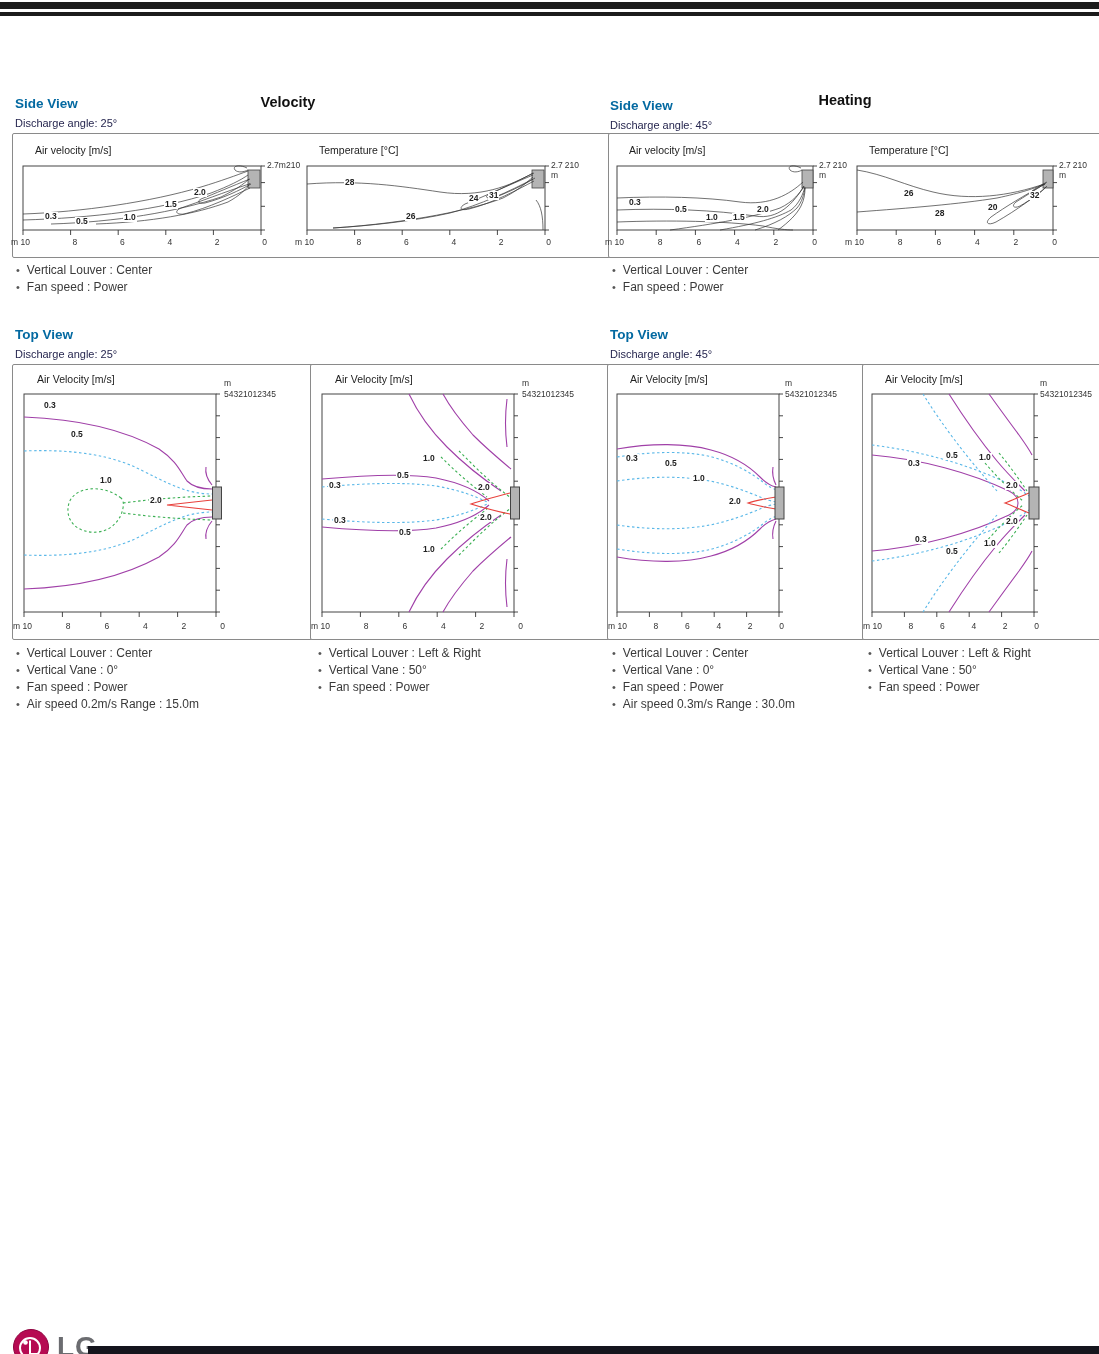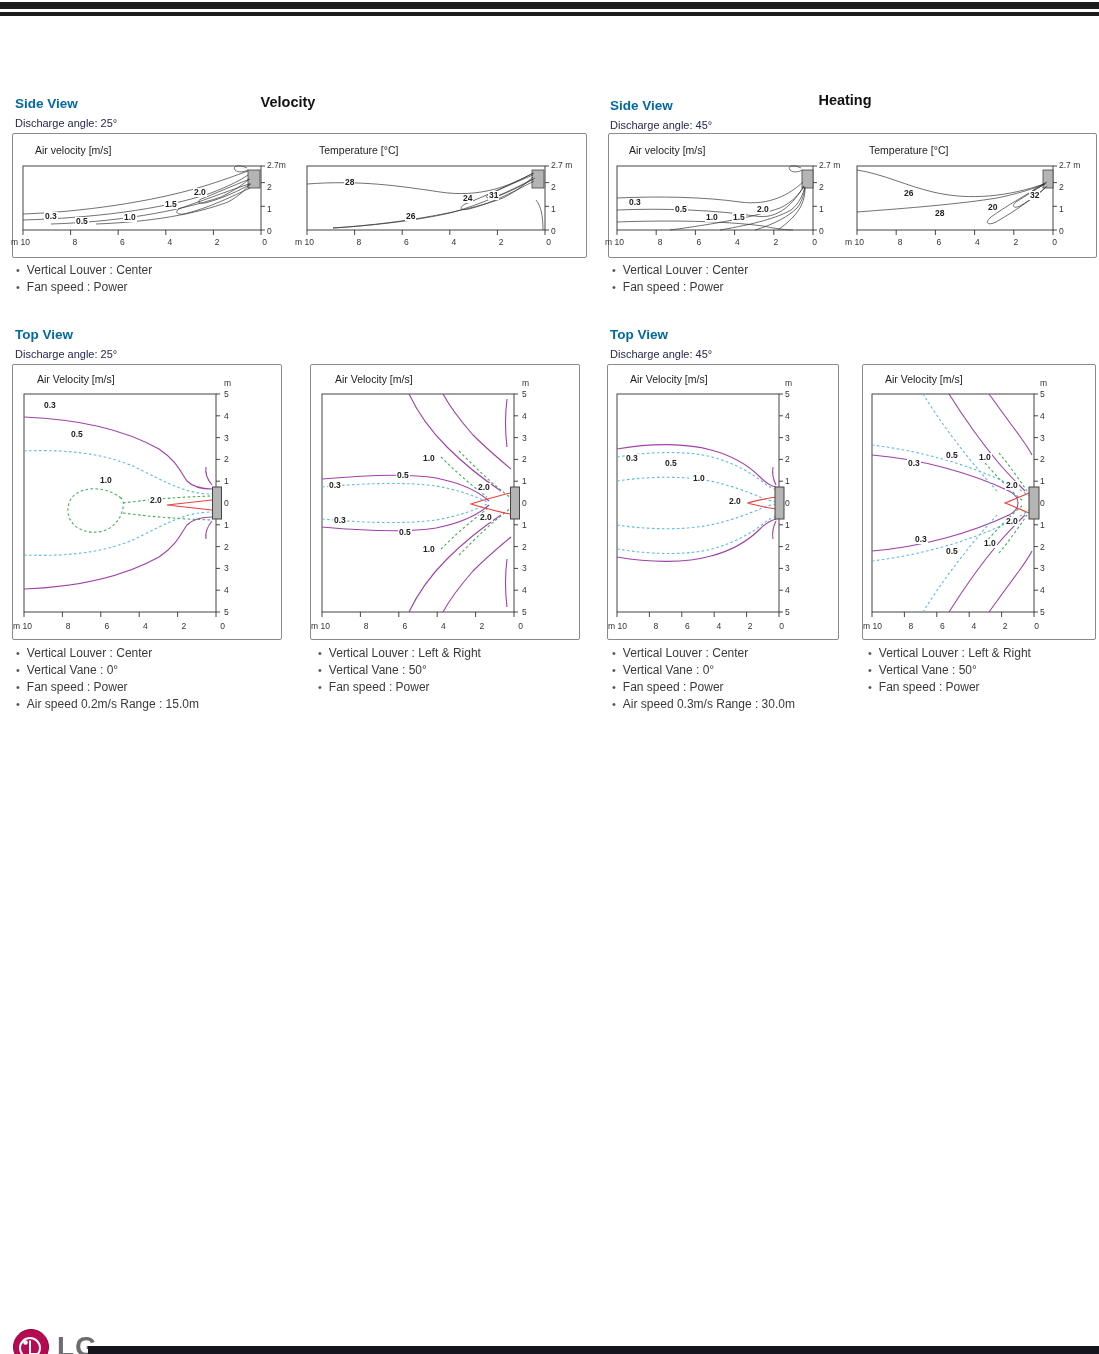--- a/index.html
+++ b/index.html
@@ -3,25 +3,25 @@
 <meta charset="utf-8">
 <style>
   html,body{margin:0;padding:0;background:#fff;}
   .page{position:relative;width:1099px;height:1354px;background:#fff;overflow:hidden;
         font-family:"Liberation Sans", sans-serif;}
   .rule{position:absolute;left:0;width:1099px;background:#1c1c1c;}
   .sec-head{position:absolute;font-weight:bold;font-size:13.5px;color:#0369a1;}
   .sec-sub{position:absolute;font-size:11px;color:#26264f;}
   .mode-title{position:absolute;width:120px;text-align:center;font-weight:bold;
               font-size:14.5px;color:#111;}
-  .pbox{position:absolute;border:1.6px solid #8a8a8a;border-radius:2px;background:#fff;}
+  .pbox{position:absolute;border:1.6px solid #8a8a8a;border-radius:2px;background:#fff;padding-left:43px;}
   .splot,.tplot{position:absolute;}
   .ptitle{position:absolute;left:14px;top:2px;font-size:10.5px;color:#222;white-space:nowrap;}
   .psvg{position:absolute;}
-  .ylab{position:absolute;display:flex;flex-direction:column;justify-content:space-between;
+  .ylab{position:absolute;display:flex;flex-direction:row;justify-content:space-between;
         font-size:8.5px;color:#333;}
   .ylab span{line-height:10px;}
   .xlab{position:absolute;display:flex;flex-direction:row;justify-content:space-between;
         font-size:8.5px;color:#333;}
   .clab{position:absolute;font-size:8.5px;font-weight:bold;color:#222;background:#fff;
         line-height:1;padding:0 1px;white-space:nowrap;}
   .yunit{position:absolute;font-size:8.5px;color:#333;}
   .blist{position:absolute;list-style:none;margin:0;padding:0;}
   .blist li{font-size:12px;color:#3a3a3a;line-height:17px;white-space:nowrap;}
   .blist li::before{content:"•";color:#555;margin-right:7px;font-size:11px;}
@@ -126,21 +126,21 @@
       <div class="xlab" style="left:-10px;top:95px;width:256px;">
           <span>m 10</span>
           <span>8</span>
           <span>6</span>
           <span>4</span>
           <span>2</span>
           <span>0</span>
         </div>
       <span class="clab" style="left:39px;top:36px;">28</span>
       <span class="clab" style="left:100px;top:70px;">26</span>
-      <span class="clab" style="left:157px;top:52px;">24</span>
+      <span class="clab" style="left:163px;top:52px;">24</span>
       <span class="clab" style="left:183px;top:49px;">31</span>
     </div>
   </div>
 
   <ul class="blist" style="left:16px;top:262px;">
       <li>Vertical Louver : Center</li>
       <li>Fan speed : Power</li>
     </ul>
 
   <div class="sec-head" style="left:610px;top:98px;">Side View</div>

